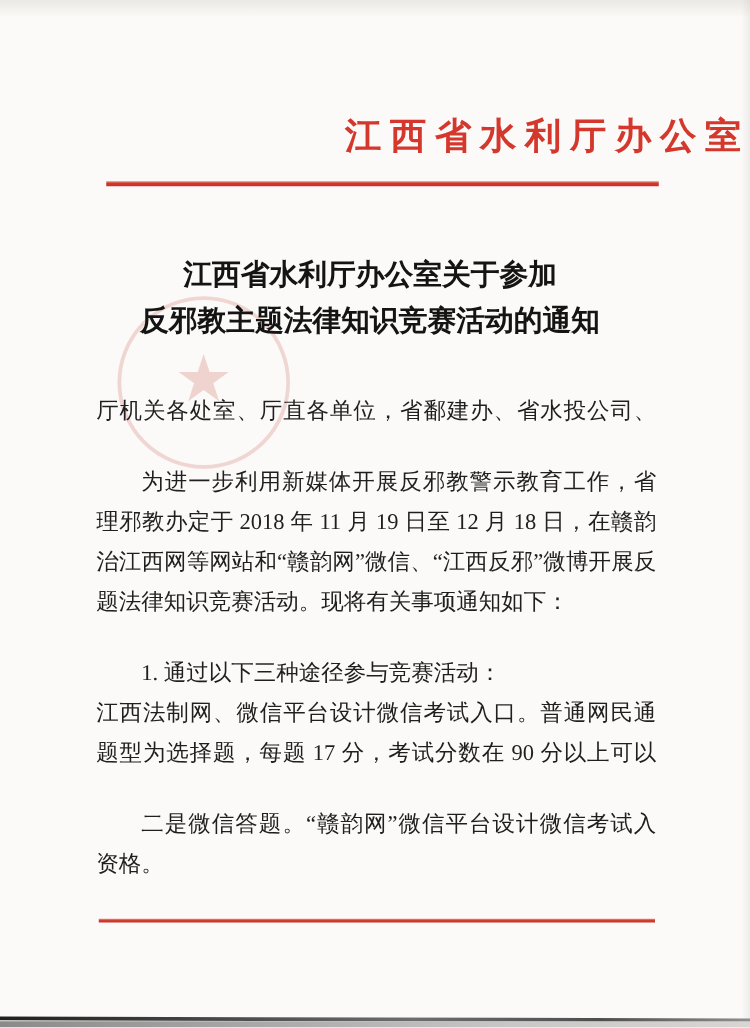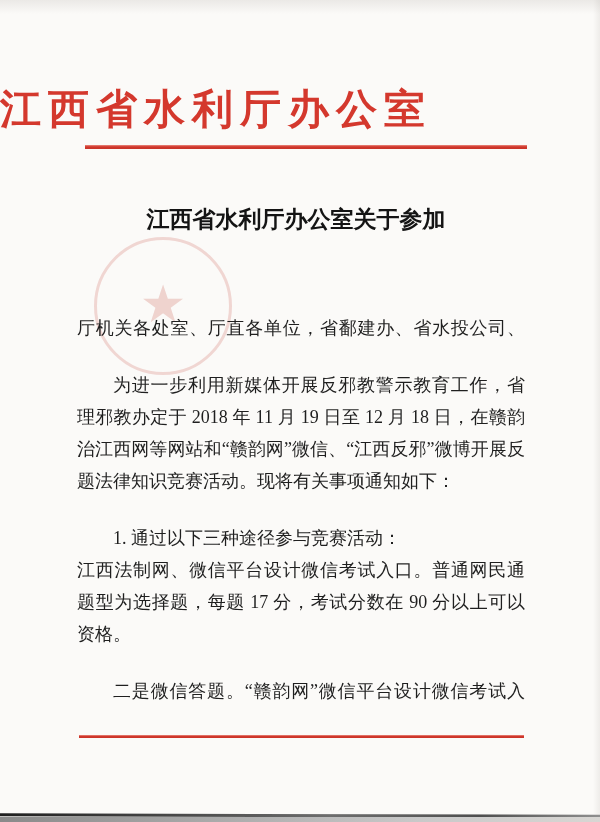--- a/index.html
+++ b/index.html
@@ -10,22 +10,22 @@
     overflow:hidden;
     font-family:"Liberation Serif","DejaVu Serif",serif;
     background:
       linear-gradient(180deg, rgba(178,172,166,0.22) 0px, rgba(178,172,166,0) 14px),
       linear-gradient(270deg, rgba(185,180,175,0.20) 0px, rgba(185,180,175,0) 7px),
       #fbfaf8;
   }
   
   .letterhead{
     position:absolute;top:84px;left:0;width:600px;
-    text-align:left;
-    font-size:41px;line-height:50px;font-weight:bold;
+    text-align:right;
+    font-size:29px;line-height:50px;font-weight:bold;
     color:#d4382d;
     letter-spacing:7px;
     white-space:nowrap;
   }
   .letterhead-rule{
     position:absolute;top:145px;left:85px;width:442px;height:4px;
     background:linear-gradient(180deg,#ea8c81 0%,#d0372c 45%,#c93227 100%);
   }
   
   .doc-title{
@@ -84,33 +84,34 @@
   <div class="letterhead">江西省水利厅办公室</div>
 
   <div class="letterhead-rule"></div>
 
   <div class="seal">
     <span class="seal-star">★</span>
   </div>
 
   <div class="doc-title">
     <div>江西省水利厅办公室关于参加</div>
+    <div>反邪教主题法律知识竞赛活动的通知</div>
   </div>
 
   <div class="body-text">
     <div class="bline jst">厅机关各处室、厅直各单位，省鄱建办、省水投公司、省水建公司：</div>
     <div class="bline jst ind">为进一步利用新媒体开展反邪教警示教育工作，省委防范处</div>
     <div class="bline jst">理邪教办定于 2018 年 11 月 19 日至 12 月 18 日，在赣韵网、法</div>
     <div class="bline jst">治江西网等网站和“赣韵网”微信、“江西反邪”微博开展反邪教主</div>
     <div class="bline left">题法律知识竞赛活动。现将有关事项通知如下：</div>
     <div class="bline left ind">1. 通过以下三种途径参与竞赛活动：</div>
     <div class="bline jst">江西法制网、微信平台设计微信考试入口。普通网民通过登录专</div>
     <div class="bline jst">题型为选择题，每题 17 分，考试分数在 90 分以上可以获得抽奖</div>
+    <div class="bline jst ind">二是微信答题。“赣韵网”微信平台设计微信考试入口，微信</div>
     <div class="bline left">资格。</div>
-    <div class="bline jst ind">二是微信答题。“赣韵网”微信平台设计微信考试入口，微信</div>
   </div>
 
   <div class="bottom-rule"></div>
 
   <div class="page-edge-dark"></div>
   <div class="page-edge-gray"></div>
 
 </div>
 
 </body></html>

